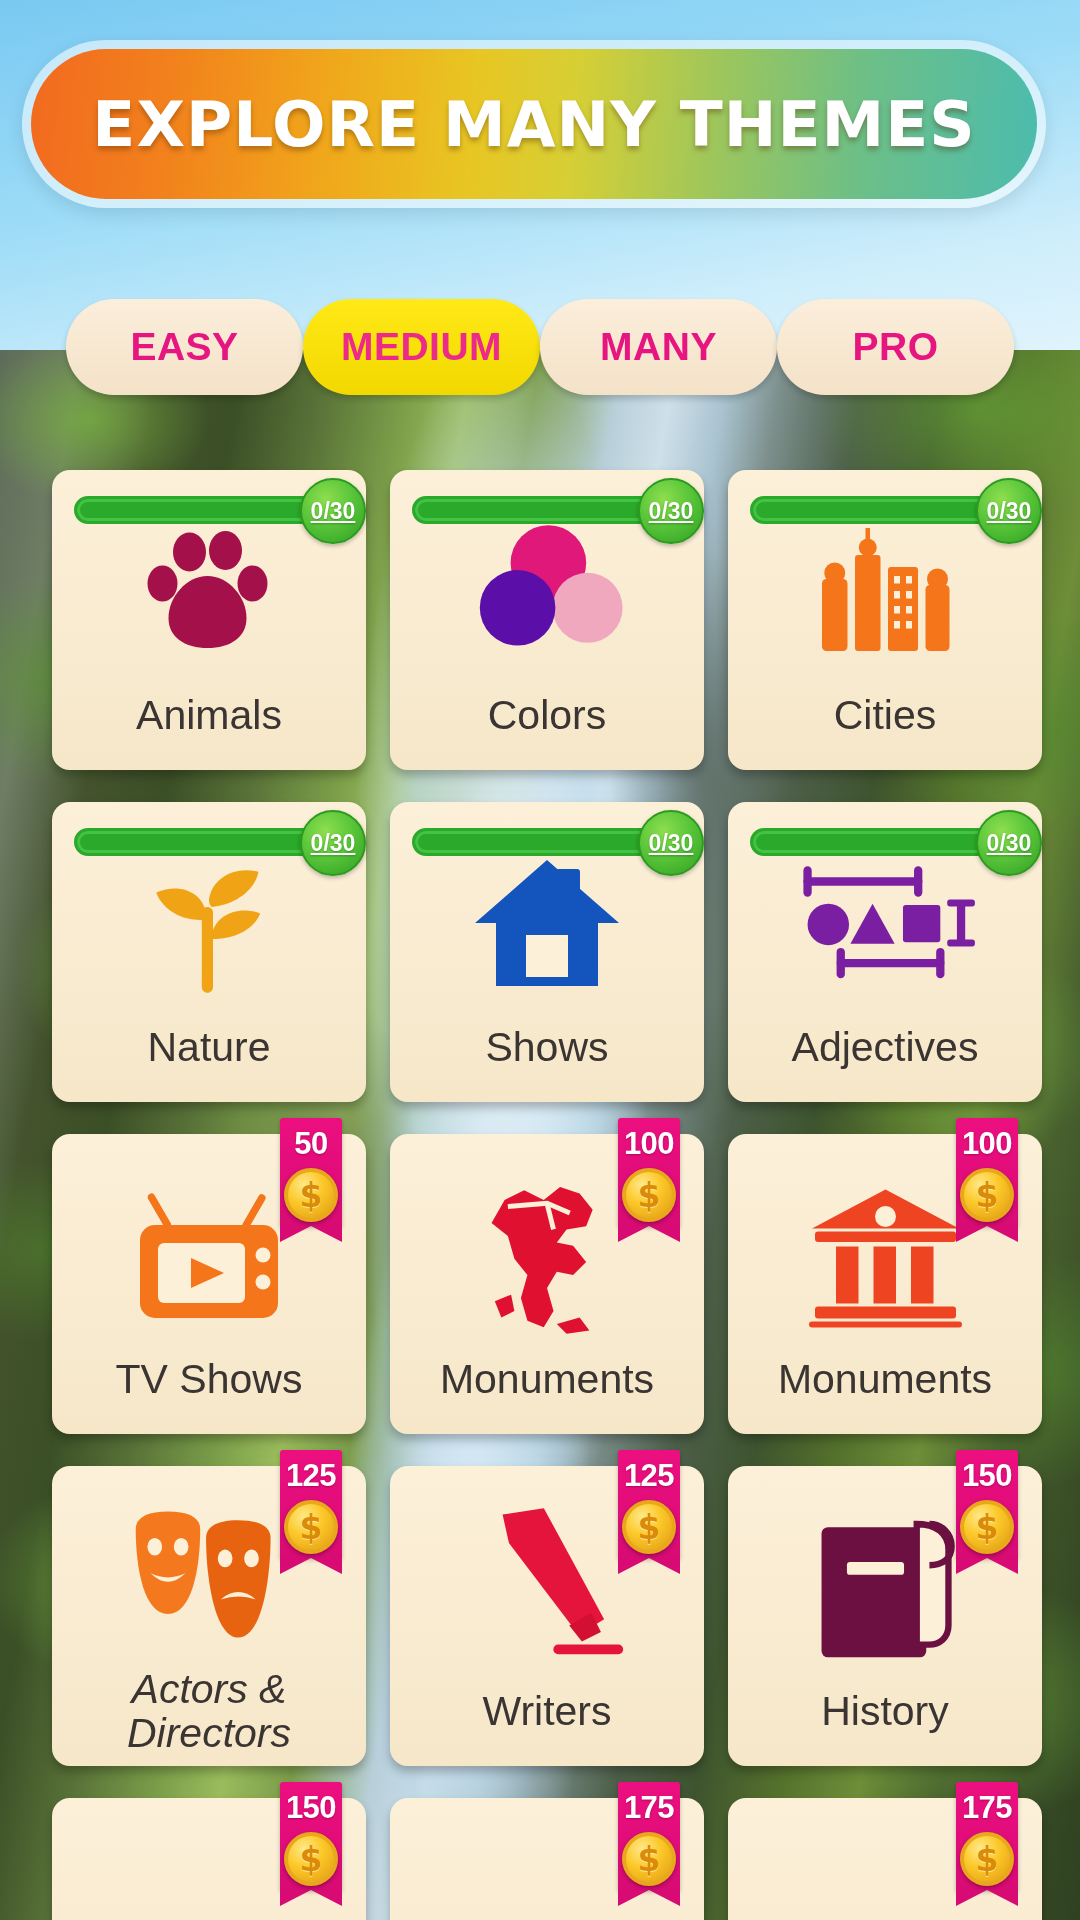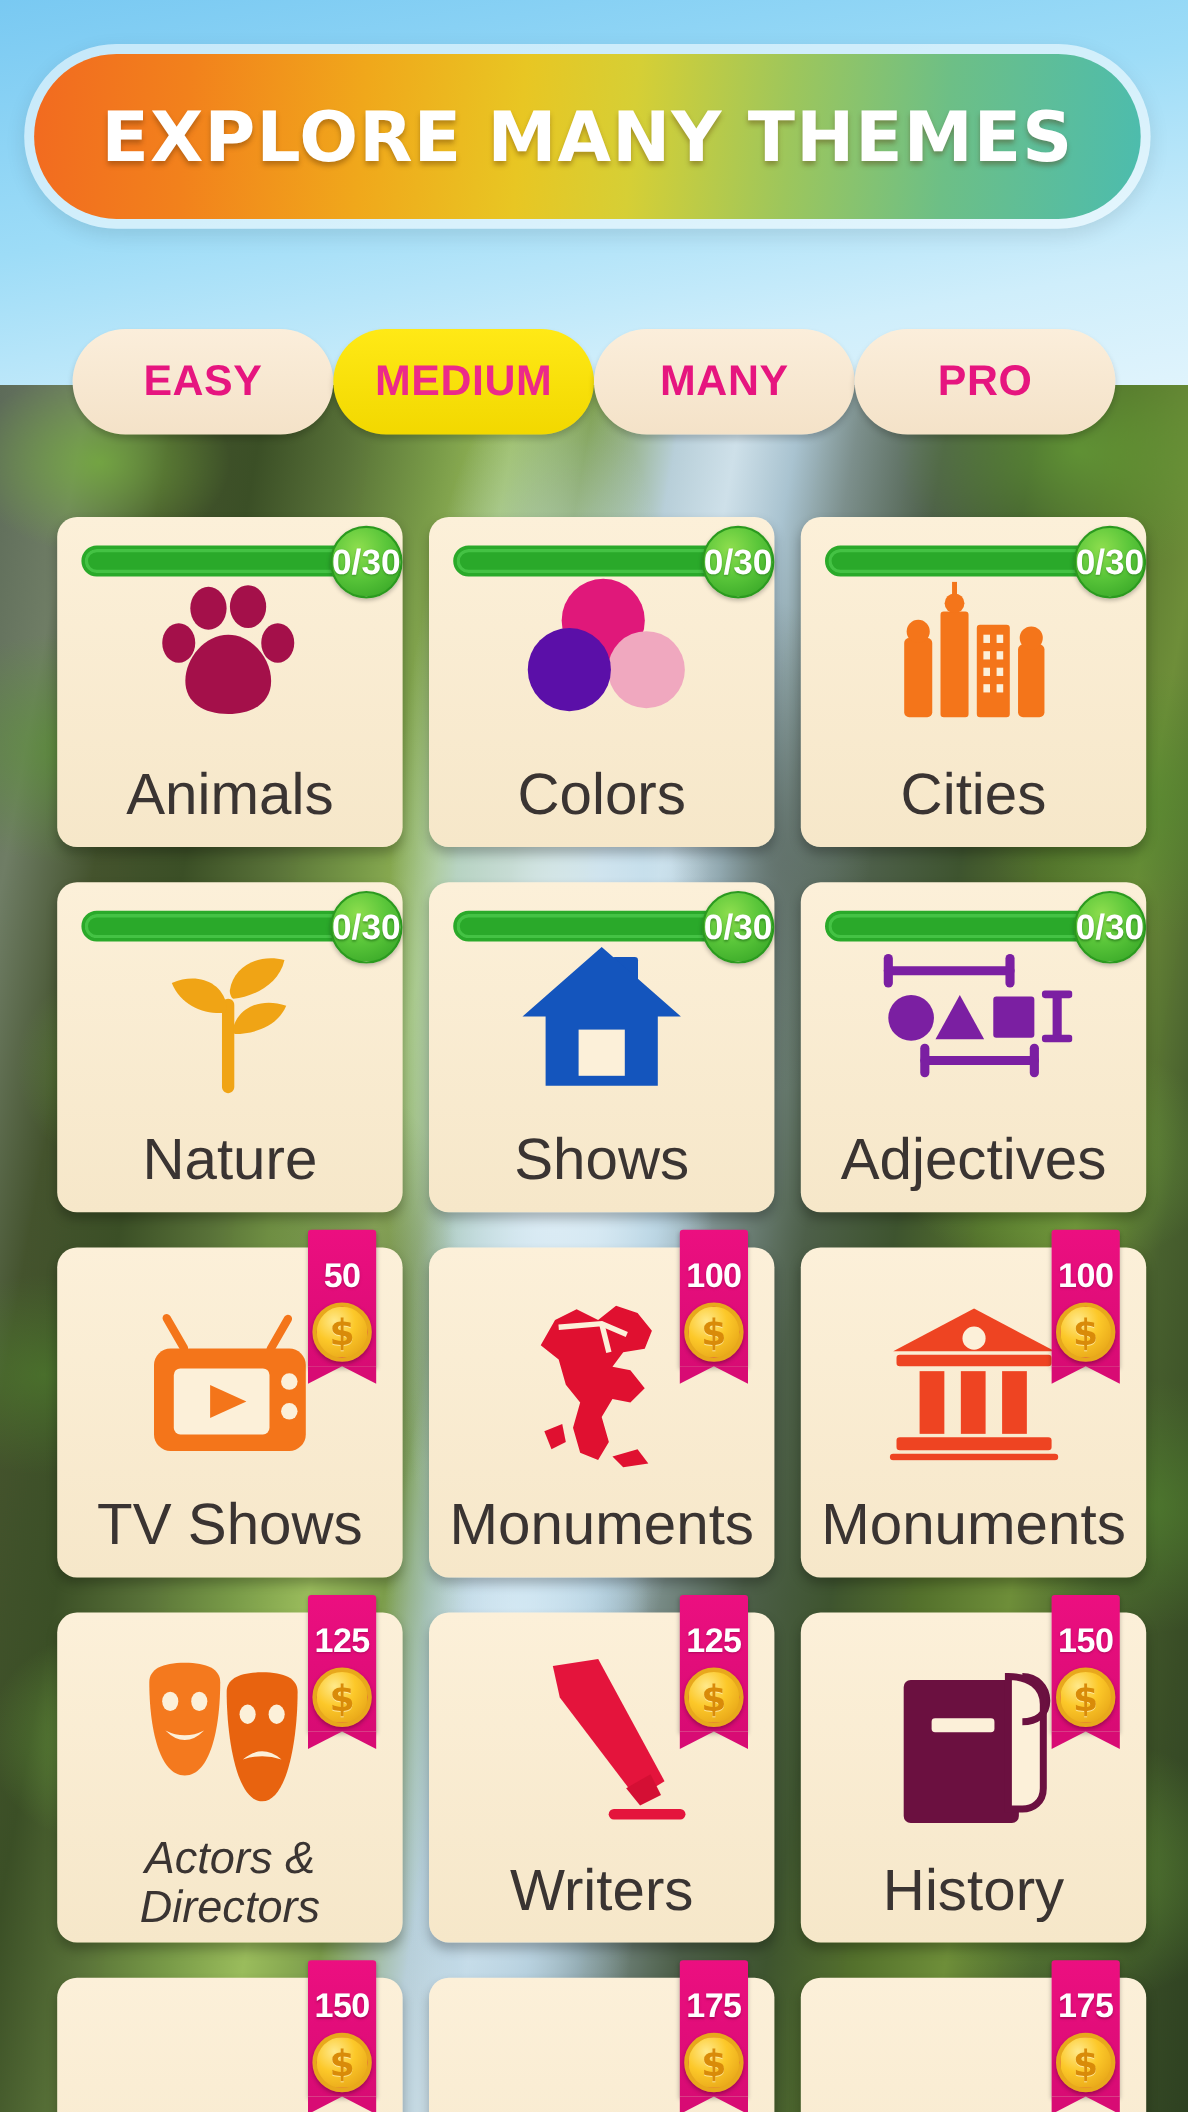--- a/index.html
+++ b/index.html
@@ -99,23 +99,23 @@
     cursor:pointer;
     overflow:visible;
   }
   .card-icon{
     flex:1; width:100%;
     display:flex; align-items:center; justify-content:center;
     padding-top:18px;
   }
   .card-label{
     width:100%; text-align:center;
-    font-size:53px; color:#3a3432; font-weight:normal;
+    font-size:41px; color:#3a3432; font-weight:normal;
     line-height:1.07;
-    padding-bottom:18px;
+    padding-bottom:32px;
   }
   .card-label.two-line{ font-size:41px; padding-bottom:10px;font-style:italic; }
 
   
   .prog-wrap{
     position:absolute; left:22px; top:26px; width:274px; height:28px;
   }
   .prog-track{
     position:absolute; left:0; top:0; width:248px; height:28px;
     border-radius:14px;
@@ -125,22 +125,23 @@
   }
   .prog-badge{
     position:absolute; right:-18px; top:-18px;
     width:66px; height:66px; border-radius:50%;
     background:radial-gradient(circle at 38% 30%,#8ede4e 0%,#5ac63a 45%,#2f9f22 100%);
     border:2px solid #2b9a1f;
     display:flex; align-items:center; justify-content:center;
     box-shadow:0 2px 4px rgba(0,0,0,.25);
   }
   .prog-badge span{
-    color:#fff; font-size:32px; font-weight:bold;
+    color:#fff; font-size:23px; font-weight:bold;
     text-shadow:0 1px 2px rgba(0,70,0,.4);
+    text-decoration:underline;
   }
 
   
   .ribbon{
     position:absolute; right:24px; top:-16px;
     width:62px; min-height:108px;
     background:linear-gradient(180deg,#ec0f80 0%,#d80b74 100%);
     display:flex; flex-direction:column; align-items:center;
     border-radius:3px 3px 0 0;
     box-shadow:0 2px 4px rgba(0,0,0,.25);
@@ -148,21 +149,20 @@
   .ribbon::after{
     content:""; position:absolute; bottom:-16px; left:0;
     border-left:31px solid #d80b74;
     border-right:31px solid #d80b74;
     border-bottom:16px solid transparent;
   }
   .ribbon-num{
     color:#fff; font-size:31px; font-weight:bold;
     padding-top:8px; letter-spacing:-.5px;
     text-shadow:0 1px 2px rgba(120,0,60,.5);
-    margin-top:16px;
   }
   .coin{
     width:54px; height:54px; border-radius:50%;
     margin-top:6px; margin-bottom:4px;
     background:radial-gradient(circle at 35% 28%,#ffe98a 0%,#fcc829 42%,#e09a12 100%);
     border:4px solid #e8a81c;
     display:flex; align-items:center; justify-content:center;
     box-shadow:0 2px 4px rgba(0,0,0,.3);
     z-index:2; position:relative;
   }

